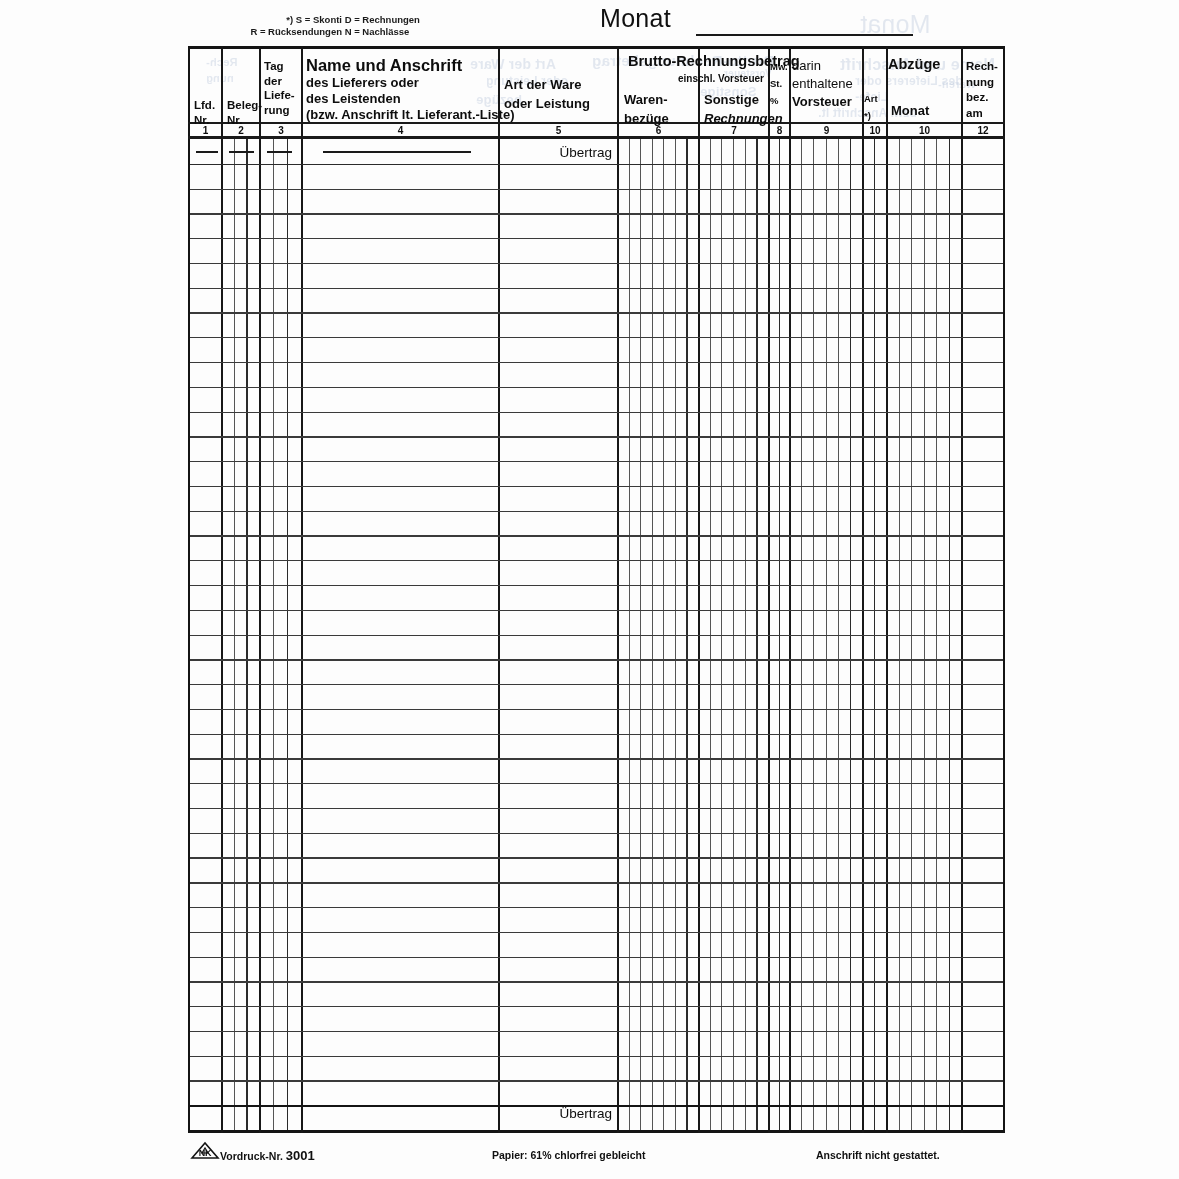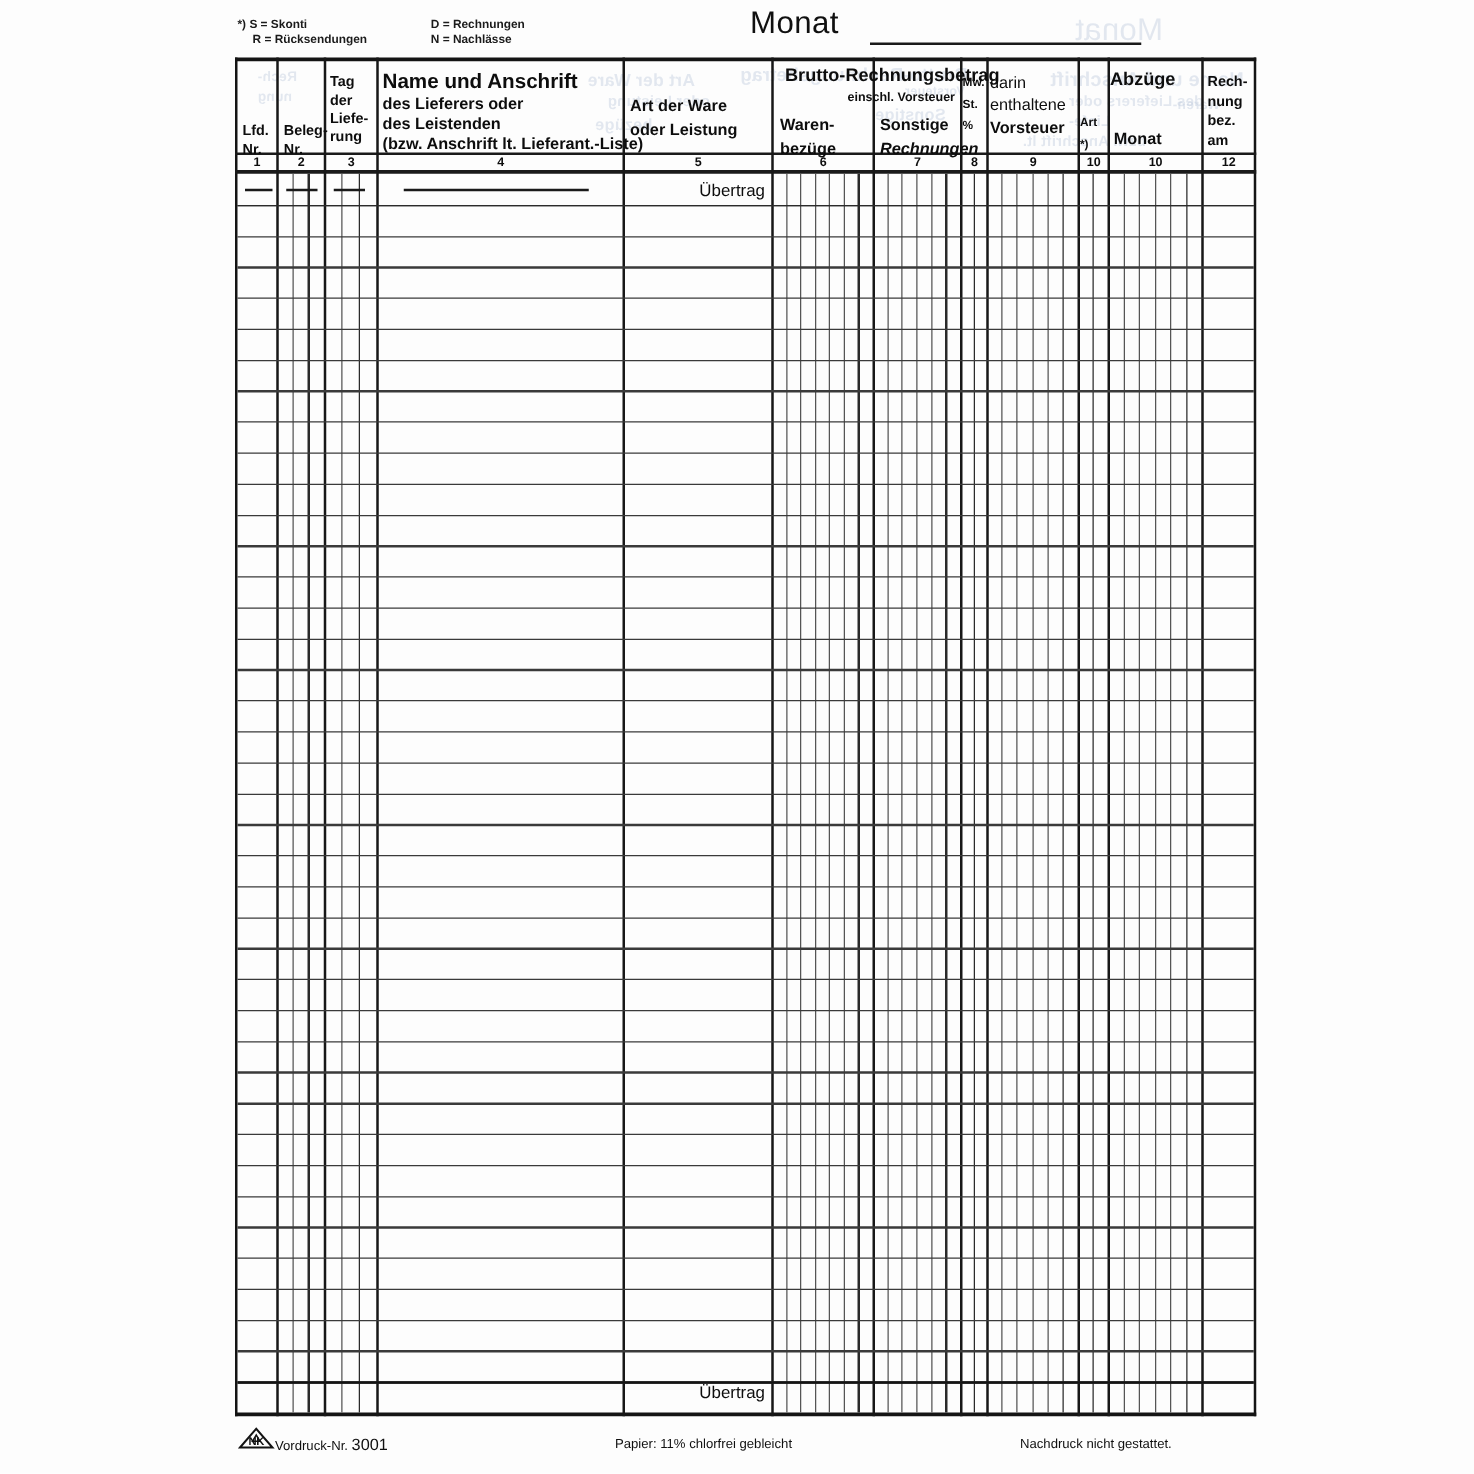--- a/index.html
+++ b/index.html
@@ -41,21 +41,21 @@
   .legend {
     position: absolute;
     left: 190px; top: 14px;
     z-index: 5;
     font-size: 9.5px;
     font-weight: bold;
     color: #1b1b1b;
     line-height: 11.5px;
   }
   .legend .lrow { display: block; white-space: nowrap; }
-  .legend .lcol2 { display: inline-block; width: 152px; }
+  .legend .lcol2 { display: inline-block; width: 152px; text-align: right; }
 
   .monat {
     position: absolute;
     left: 600px; top: 4px;
     z-index: 5;
     font-size: 25px;
     color: #101010;
     letter-spacing: .3px;
   }
   .monat-rule {
@@ -142,21 +142,21 @@
   .uebertrag {
     position: absolute;
     z-index: 6;
     font-size: 13.5px;
     color: #0d0d0d;
     text-align: right;
     white-space: nowrap;
   }
 
   
-  .footer { position:absolute; z-index:6; font-size:10.5px; font-weight:normal; color:#101010; }
+  .footer { position:absolute; z-index:6; font-size:10.5px; font-weight:bold; color:#101010; }
   .f-vordruck { left: 220px; top: 1148px; }
   .f-vordruck .num { font-size: 13px; }
   .f-papier   { left: 492px; top: 1149px; }
   .f-nachdruck{ left: 816px; top: 1149px; }
 
   .nk-logo {
     position: absolute;
     left: 190px; top: 1141px;
     width: 30px; height: 19px;
     z-index: 6;
@@ -882,16 +882,16 @@
       <polygon points="12,12 15,7 18,12" fill="none" stroke="#141414" stroke-width="1.2"></polygon>
     </svg>
     <div class="lt">NK</div>
   </div>
 
   <div class="footer f-vordruck">
     <span>Vordruck-Nr.</span>
     <span class="num">3001</span>
   </div>
 
-  <div class="footer f-papier">Papier: 11% chlorfrei gebleicht</div>
-  <div class="footer f-nachdruck">Nachdruck nicht gestattet.</div>
+  <div class="footer f-papier">Papier: 61% chlorfrei gebleicht</div>
+  <div class="footer f-nachdruck">Anschrift nicht gestattet.</div>
 
 </div>
 
 </body></html>

